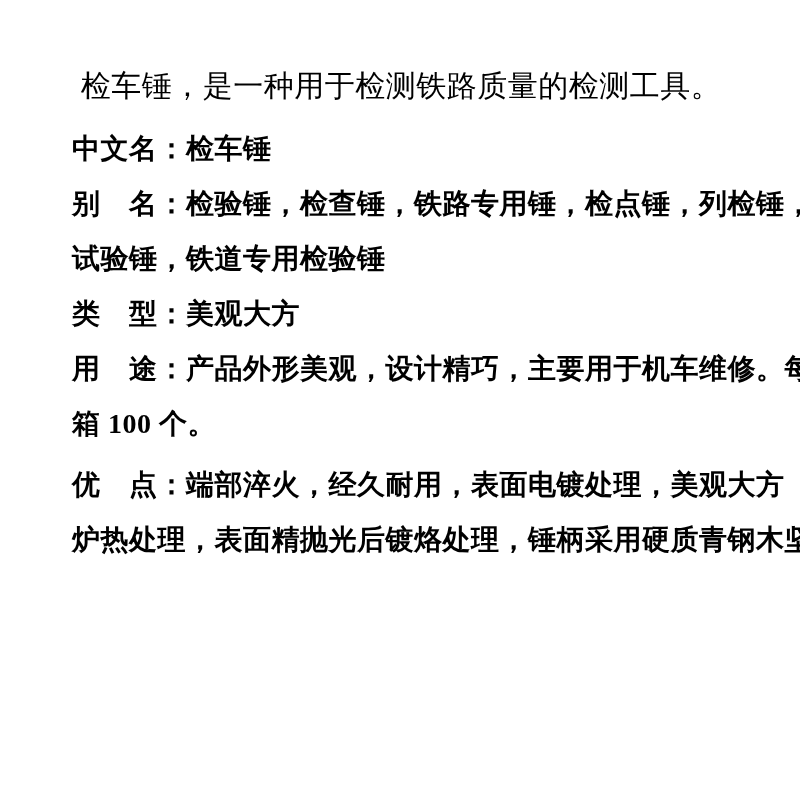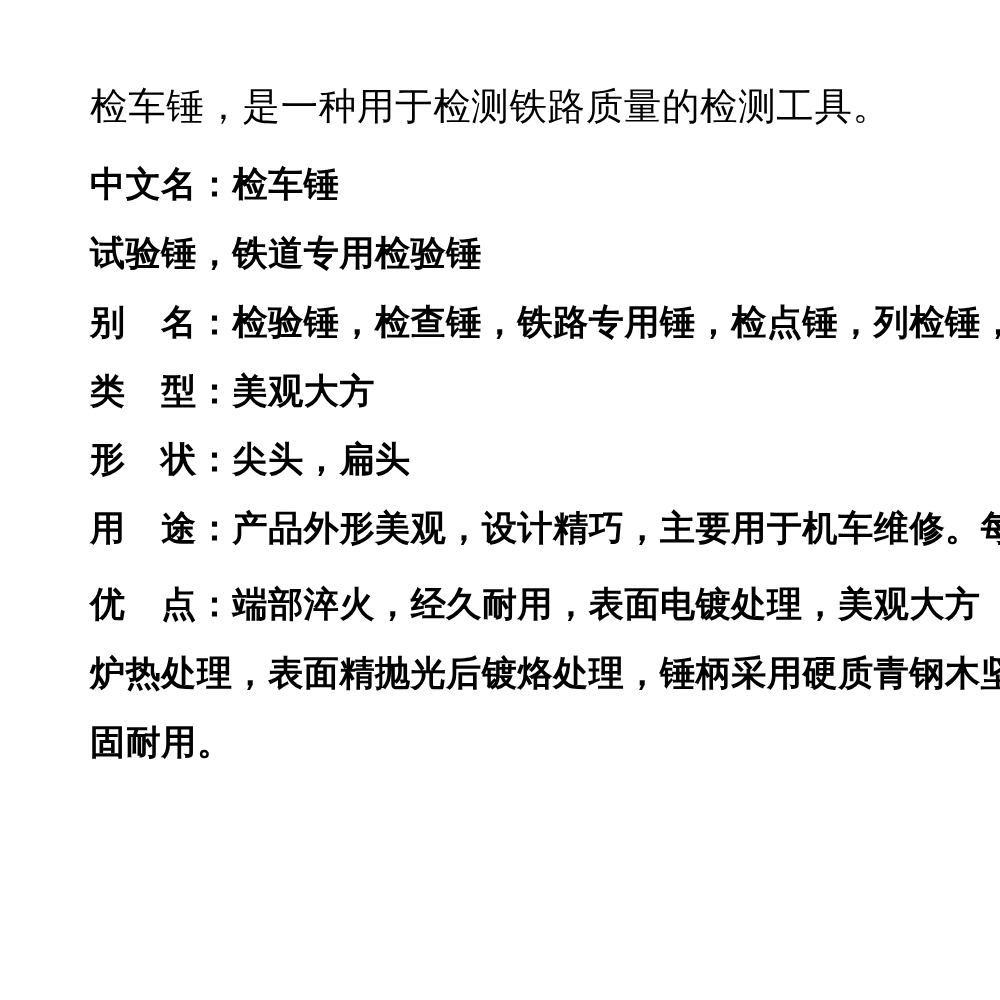--- a/index.html
+++ b/index.html
@@ -24,41 +24,41 @@
     line-height: 55px;
     white-space: nowrap;
     letter-spacing: 0.5px;
     font-weight: bold;
   }
   .summary {
     font-size: 30px;
     line-height: 55px;
     margin-bottom: 8px;
     letter-spacing: 0.5px;
+    text-align: center;
   }
   .gap-before {
     margin-top: 6px;
   }
 </style>
 </head>
 <body>
 
 <div class="page">
   <div class="doc">
     <div class="summary line-item">检车锤，是一种用于检测铁路质量的检测工具。</div>
 
     <div class="line">中文名：检车锤</div>
 
+    <div class="line">别　名：检验锤，检查锤，铁路专用锤，检点锤，列检锤，</div>
     <div class="line">试验锤，铁道专用检验锤</div>
-    <div class="line">别　名：检验锤，检查锤，铁路专用锤，检点锤，列检锤，</div>
 
     <div class="line">类　型：美观大方</div>
 
-    <div class="line">形　状：尖头，扁头</div>
 
     <div class="line">用　途：产品外形美观，设计精巧，主要用于机车维修。每</div>
+    <div class="line">箱 100 个。</div>
 
     <div class="line gap-before">优　点：端部淬火，经久耐用，表面电镀处理，美观大方</div>
 
     <div class="line">炉热处理，表面精抛光后镀烙处理，锤柄采用硬质青钢木坚</div>
-    <div class="line">固耐用。</div>
   </div>
 </div>
 
 </body></html>

